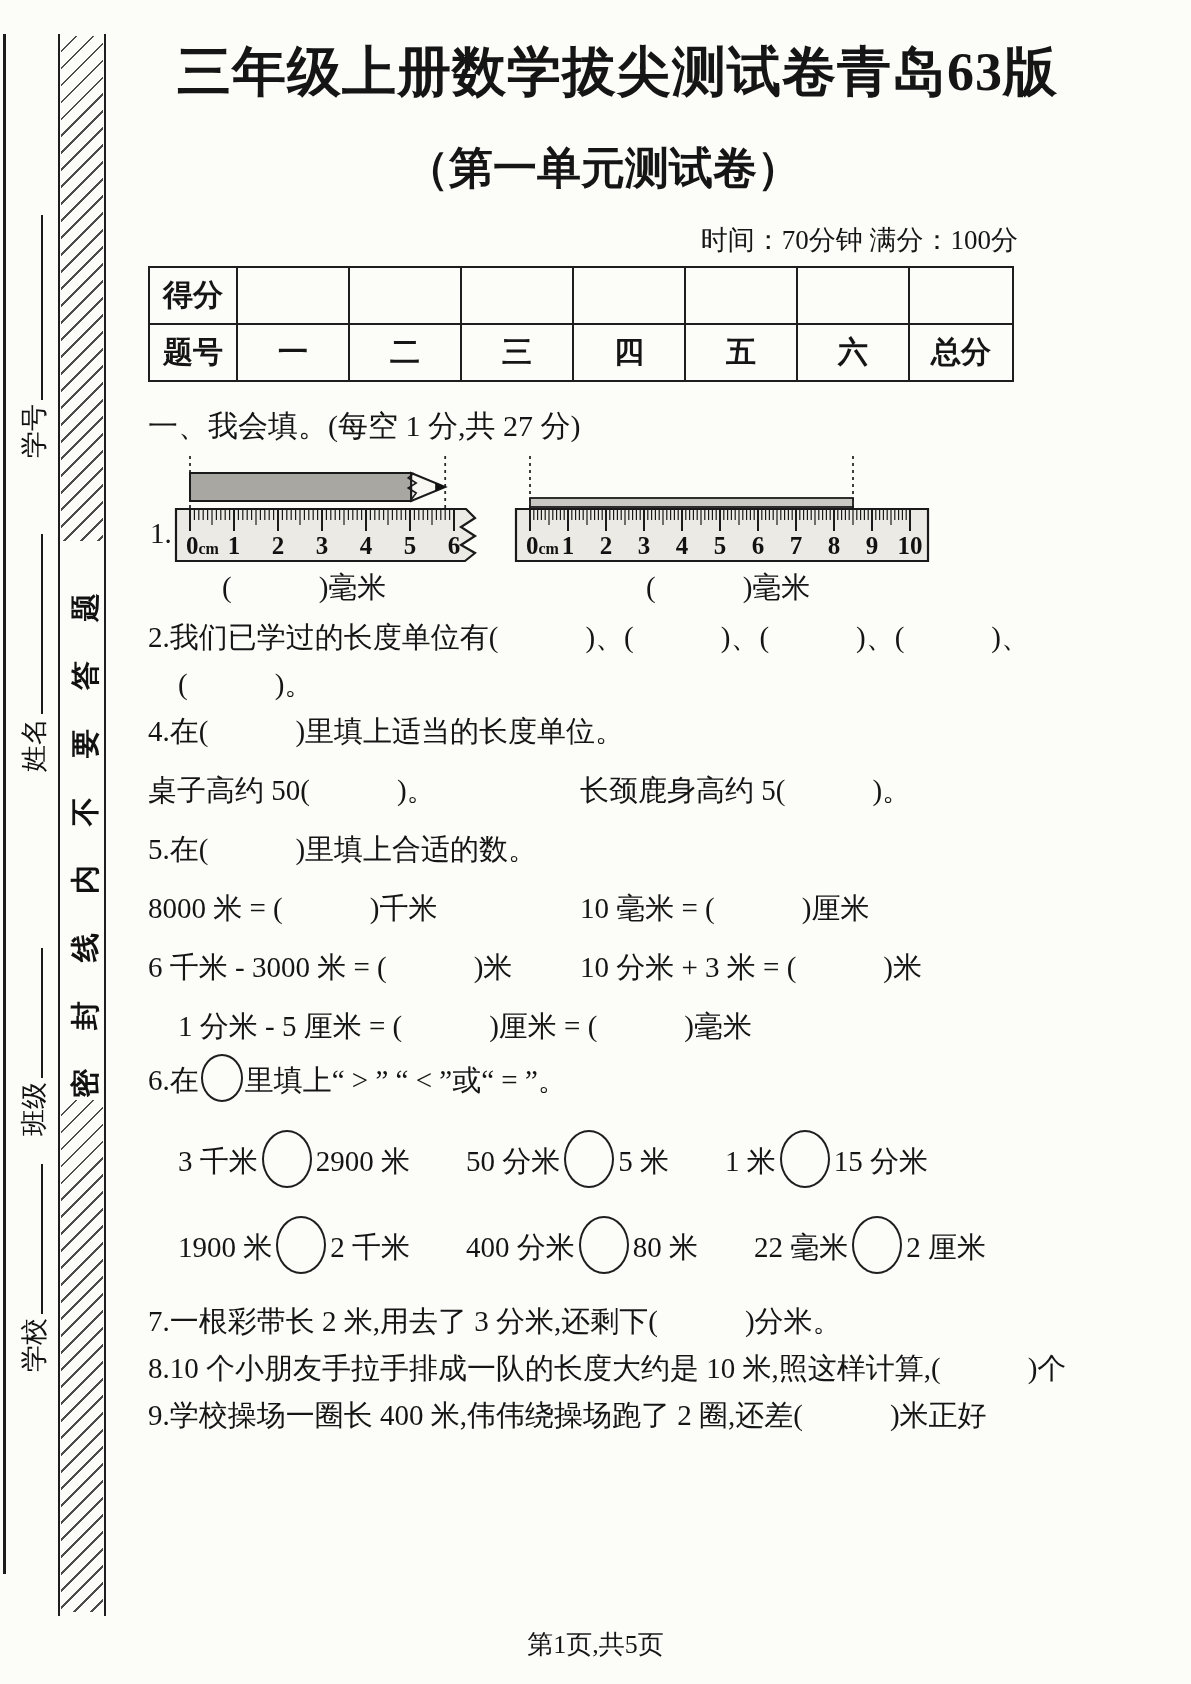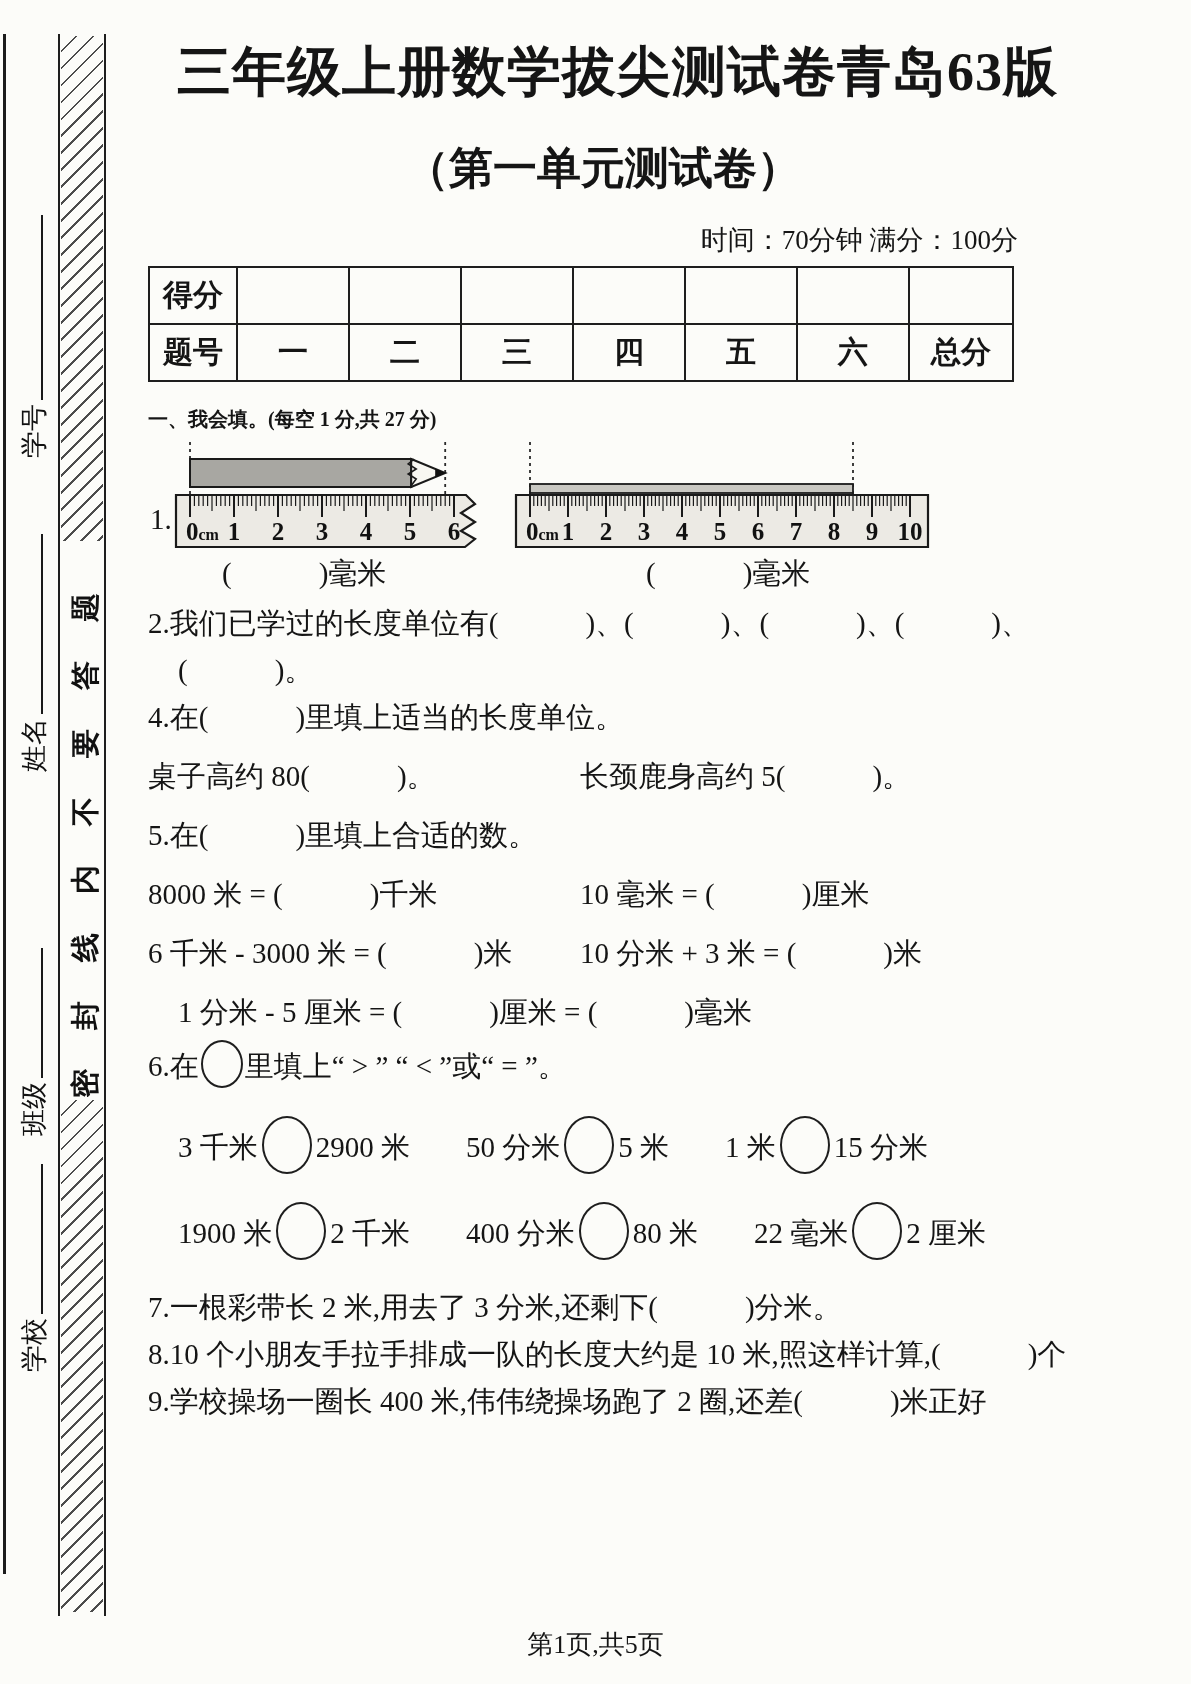--- a/index.html
+++ b/index.html
@@ -20,21 +20,21 @@
               white-space:nowrap;font-size:27px;color:#111;}
   .fl-line{display:inline-block;height:6px;border-bottom:2.5px solid #1a1a1a;margin-left:4px;}
   
   .main{position:absolute;left:148px;top:26px;width:910px;}
   .title{font-size:54px;font-weight:900;text-align:right;margin:10px 0 0;letter-spacing:1px;}
   .subtitle{font-size:44px;font-weight:700;text-align:center;margin:30px 0 0;}
   .meta{font-size:27px;text-align:right;margin:24px 40px 8px 0;}
   table.score{border-collapse:collapse;width:864px;table-layout:fixed;}
   table.score td{border:2.5px solid #1e1e1e;height:53px;text-align:center;
                  font-size:30px;font-weight:700;}
-  .sec-heading{font-size:20px;font-weight:700;margin:24px 0 0;}
+  .sec-heading{font-size:30px;font-weight:400;margin:24px 0 0;}
   .line{font-size:29px;margin:7px 0;white-space:nowrap;}
   .indent{margin-left:30px;}
   .two-col{display:flex;font-size:29px;margin:19px 0;white-space:nowrap;}
   .two-col>span:first-child{width:432px;flex:none;}
   
   .q1-row{display:flex;align-items:flex-end;margin:6px 0 0;}
   .q1-num{font-size:29px;margin:0 2px 14px 2px;}
   .q1-row svg{display:block;}
   .q1-gap{width:30px;flex:none;}
   .ruler-answers{display:flex;font-size:29px;margin:4px 0 10px 74px;white-space:nowrap;}
@@ -317,21 +317,21 @@
     <div class="ruler-answers">
       <span>(　　　)毫米</span>
       <span>(　　　)毫米</span>
     </div>
 
     <div class="line">2.我们已学过的长度单位有(　　　)、(　　　)、(　　　)、(　　　)、</div>
     <div class="line indent">(　　　)。</div>
 
     <div class="line">4.在(　　　)里填上适当的长度单位。</div>
     <div class="two-col indent">
-      <span>桌子高约 80(　　　)。</span>
+      <span>桌子高约 50(　　　)。</span>
       <span>长颈鹿身高约 5(　　　)。</span>
     </div>
 
     <div class="line">5.在(　　　)里填上合适的数。</div>
     <div class="two-col indent">
       <span>8000 米 = (　　　)千米</span>
       <span>10 毫米 = (　　　)厘米</span>
     </div>
     <div class="two-col indent">
       <span>6 千米 - 3000 米 = (　　　)米</span>

